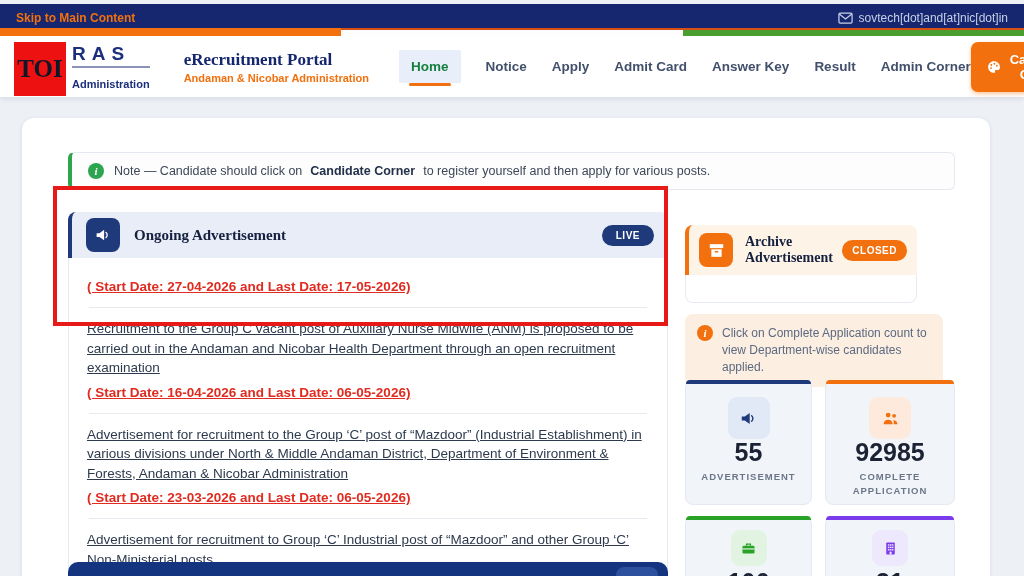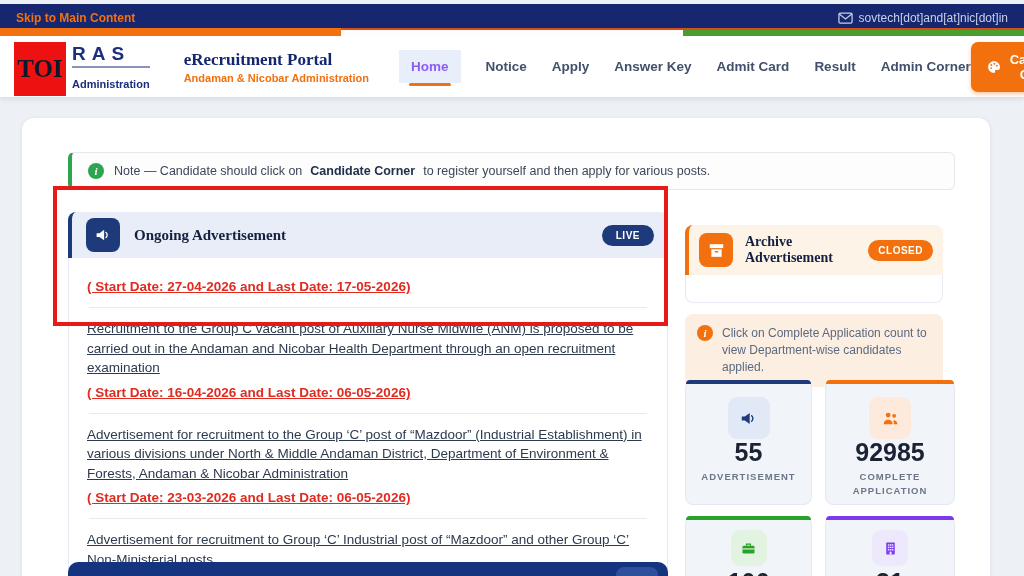--- a/index.html
+++ b/index.html
@@ -23,21 +23,21 @@
   .toi-box { width:52px; height:54px; background:#ee1111; color:#0f172a; display:flex; align-items:center; justify-content:center;
              font-family:"Liberation Serif",serif; font-weight:bold; font-size:25px; flex:0 0 auto; margin-top:4px; }
   .logo-block { margin-left:6px; color:#1b2f7d; flex:0 0 auto; }
   .logo-top { font-size:19px; font-weight:bold; letter-spacing:6px; }
   .logo-bottom { font-size:11px; font-weight:bold; border-top:2px solid #8a93b8; padding-top:10px; margin-top:1px; }
   .portal-block { margin-left:34px; flex:0 0 auto; }
   .portal-title { font-family:"Liberation Serif",serif; font-weight:bold; font-size:17px; color:#14276e; }
   .portal-sub { font-size:11px; font-weight:bold; color:#f2700d; margin-top:2px; }
   .nav { display:flex; align-items:center; gap:25px; margin-left:30px; }
   .nav-item { font-size:13.5px; font-weight:600; color:#42506b; padding:9px 0; cursor:pointer; white-space:nowrap; }
-  .nav-item.active { color:#8b5cf6; background:#e9eefb; border-radius:1px; padding:9px 12px; position:relative; }
+  .nav-item.active { color:#15803d; background:#e9eefb; border-radius:1px; padding:9px 12px; position:relative; }
   .nav-item.active::after { content:""; position:absolute; left:10px; right:10px; bottom:-3px; height:3px; background:#f2700d; border-radius:2px; }
   .cc-btn { margin-left:auto; background:#f2700d; color:#fff; border:none; font-family:inherit;
             font-size:13px; font-weight:bold; padding:10px 15px; border-radius:7px; display:flex; align-items:center; gap:8px;
             box-shadow:0 2px 4px rgba(242,112,13,.4); cursor:pointer; }
 
   
   .note-banner { position:absolute; left:68px; top:152px; width:887px; height:38px; background:#fdfdfe;
                  border:1px solid #e3e8ef; border-left:4px solid #2da44e; border-radius:6px;
                  display:flex; align-items:center; gap:10px; padding:0 16px; font-size:12.5px; color:#3c4657; z-index:2; }
   .info-dot { width:16px; height:16px; border-radius:50%; color:#fff; font-family:"Liberation Serif",serif; font-style:italic;
@@ -62,21 +62,21 @@
   .ad-title { font-size:13.5px; color:#2d3a4e; text-decoration:underline; line-height:19.5px; }
   .ad-date { font-size:13.5px; font-weight:bold; color:#e02b20; text-decoration:underline; line-height:19px; margin-top:5px; }
   .divider { height:1px; background:#e7e9ee; margin:11px 2px; }
 
   
   .bottom-bar { position:absolute; left:68px; top:562px; width:600px; height:26px; background:#14347f;
                 border-radius:10px; z-index:2; }
   .bottom-bar .mini { position:absolute; right:10px; top:5px; width:42px; height:16px; background:#2c4f9e; border-radius:9px; }
 
   
-  .archive-card { position:absolute; left:685px; top:225px; width:258px; z-index:2; }
+  .archive-card { position:absolute; left:685px; top:225px; width:232px; z-index:2; }
   .archive-card .card-header { background:#fdf3e7; border-left:4px solid #f2700d; padding:6px 10px; height:50px; }
   .archive-card .card-title { font-size:14px; margin-left:12px; }
   .archive-card .card-body { height:28px; padding:0; }
 
   .sidebar-note { position:absolute; left:685px; top:314px; width:258px; background:#fdeee2; border-radius:8px;
                   display:flex; gap:9px; padding:11px 12px; font-size:12px; line-height:17px; color:#5a6a80; z-index:2; }
 
   .stats-grid { position:absolute; left:685px; top:380px; width:273px; display:grid;
                 grid-template-columns:127px 130px; column-gap:13px; row-gap:11px; z-index:2; }
   .stat-card { background:#f1f4f9; border:1px solid #e4e9f1; border-radius:8px; height:125px;
@@ -136,22 +136,22 @@
       <div class="logo-bottom">Administration</div>
     </div>
     <div class="portal-block">
       <div class="portal-title">eRecruitment Portal</div>
       <div class="portal-sub">Andaman &amp; Nicobar Administration</div>
     </div>
     <div class="nav">
       <div class="nav-item active">Home</div>
       <div class="nav-item">Notice</div>
       <div class="nav-item">Apply</div>
+      <div class="nav-item">Admit Card</div>
       <div class="nav-item">Answer Key</div>
-      <div class="nav-item">Admit Card</div>
       <div class="nav-item">Result</div>
       <div class="nav-item">Admin Corner</div>
     </div>
     <button class="cc-btn">
       <span>
         <svg width="16" height="16" viewBox="0 0 24 24" fill="#fff">
           <path d="M12 3.2c-4.9 0-8.8 3.9-8.8 8.8s3.9 8.8 8.8 8.8c1.5 0 2.1-1 1.6-2-.5-1.2.2-2.2 1.5-2.2h2c2.2 0 3.9-1.8 3.9-4C21 6.7 16.9 3.2 12 3.2z"></path>
           <circle cx="8" cy="9" r="1.4" fill="#f2700d"></circle>
             <circle cx="12.5" cy="7.2" r="1.4" fill="#f2700d"></circle>
           <circle cx="16.3" cy="10" r="1.4" fill="#f2700d"></circle>

